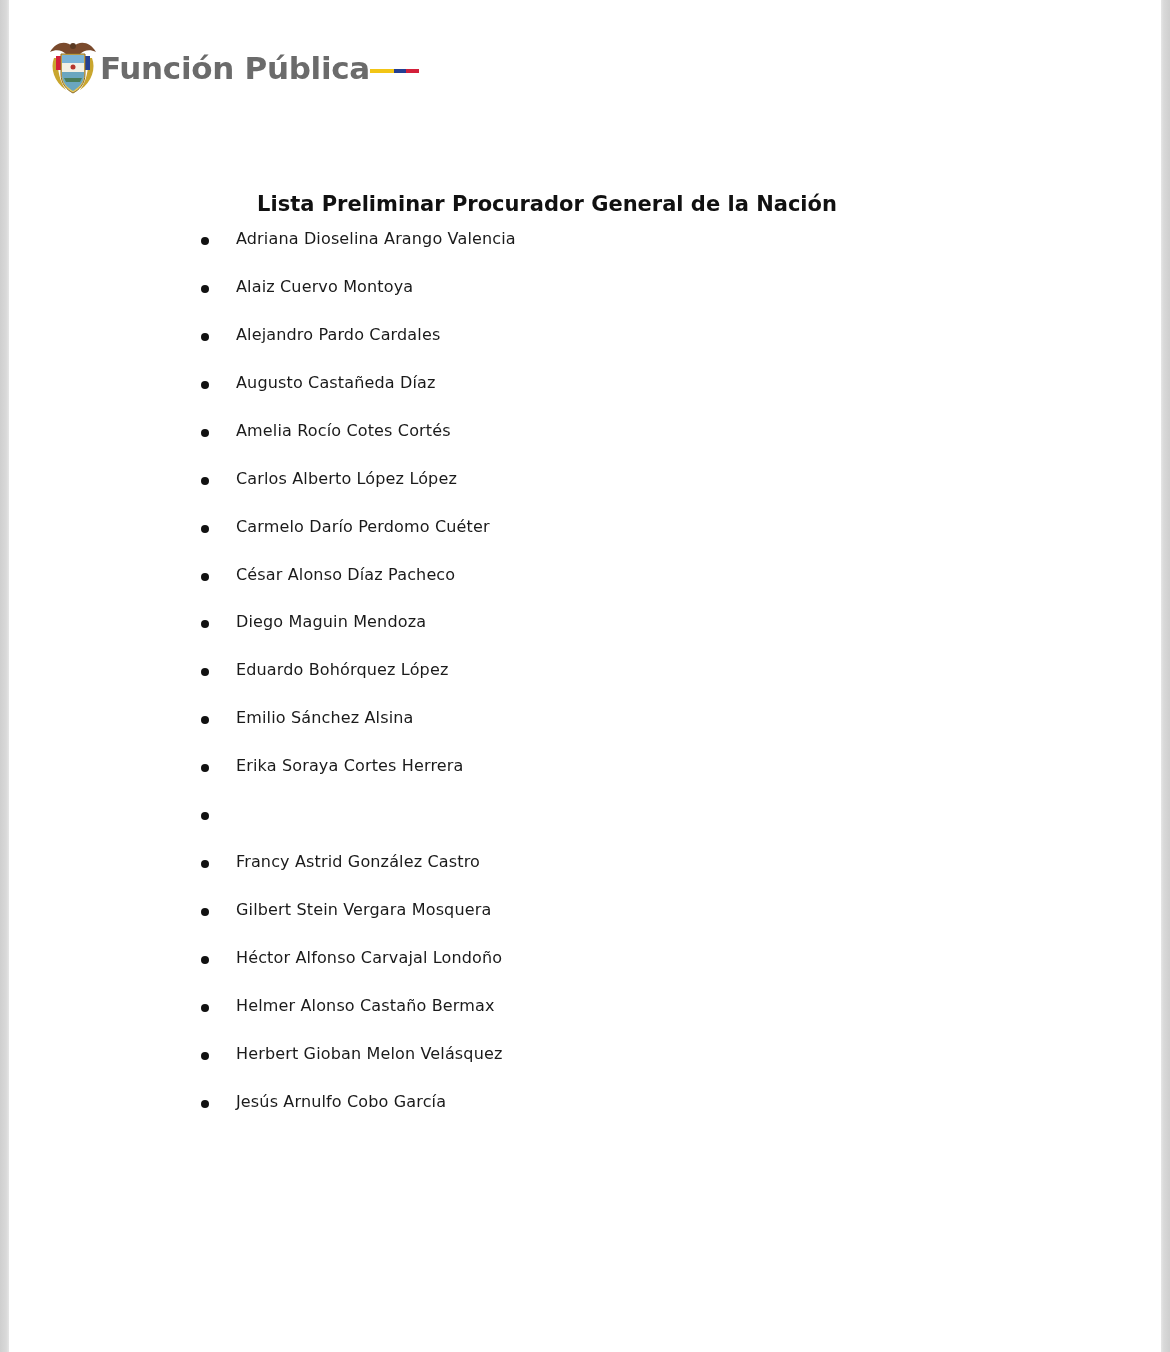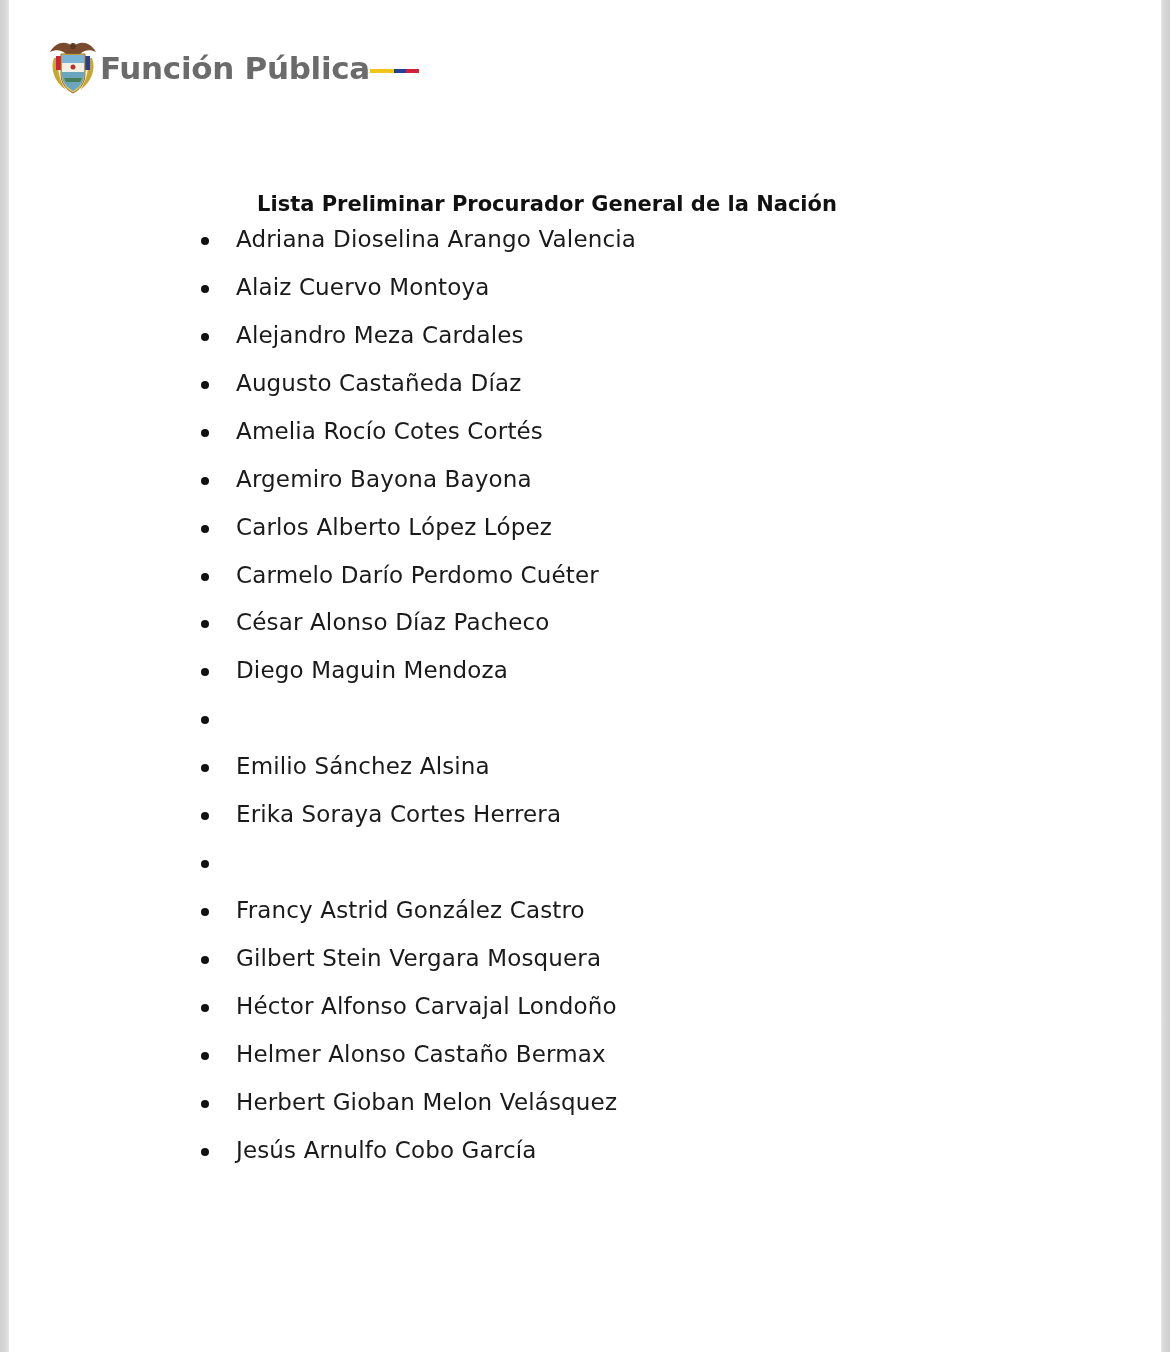--- a/index.html
+++ b/index.html
@@ -42,21 +42,21 @@
       position: absolute; left: 192px; top: 216px; margin: 0; padding: 0; list-style: none;
     }
     .item {
       height: 47.95px; display: flex; align-items: center; position: relative;
     }
     .bullet {
       position: absolute; left: 0; top: 50%; width: 8px; height: 8px;
       margin-top: -3px; border-radius: 50%; background: #111;
     }
     .name {
-      margin-left: 35px; font-size: 23px; color: #1a1a1a; letter-spacing: 0.15px;
+      margin-left: 35px; font-size: 16px; color: #1a1a1a; letter-spacing: 0.15px;
       line-height: 30px; margin-top: -2px;
     }
   </style>
 </head>
 <body>
 
 <div class="edge-left"></div>
 <div class="edge-right"></div>
 
 <div class="page">
@@ -93,52 +93,49 @@
     <li class="item">
         <span class="bullet"></span>
         <span class="name">Adriana Dioselina Arango Valencia</span>
       </li>
     <li class="item">
         <span class="bullet"></span>
         <span class="name">Alaiz Cuervo Montoya</span>
       </li>
     <li class="item">
         <span class="bullet"></span>
-        <span class="name">Alejandro Meza Cardales</span>
+        <span class="name">Alejandro Pardo Cardales</span>
       </li>
     <li class="item">
         <span class="bullet"></span>
         <span class="name">Augusto Castañeda Díaz</span>
       </li>
     <li class="item">
         <span class="bullet"></span>
         <span class="name">Amelia Rocío Cotes Cortés</span>
-      </li>
-    <li class="item">
-        <span class="bullet"></span>
-        <span class="name">Argemiro Bayona Bayona</span>
       </li>
     <li class="item">
         <span class="bullet"></span>
         <span class="name">Carlos Alberto López López</span>
       </li>
     <li class="item">
         <span class="bullet"></span>
         <span class="name">Carmelo Darío Perdomo Cuéter</span>
       </li>
     <li class="item">
         <span class="bullet"></span>
         <span class="name">César Alonso Díaz Pacheco</span>
       </li>
     <li class="item">
         <span class="bullet"></span>
         <span class="name">Diego Maguin Mendoza</span>
       </li>
     <li class="item">
         <span class="bullet"></span>
+        <span class="name">Eduardo Bohórquez López</span>
       </li>
     <li class="item">
         <span class="bullet"></span>
         <span class="name">Emilio Sánchez Alsina</span>
       </li>
     <li class="item">
         <span class="bullet"></span>
         <span class="name">Erika Soraya Cortes Herrera</span>
       </li>
     <li class="item">

